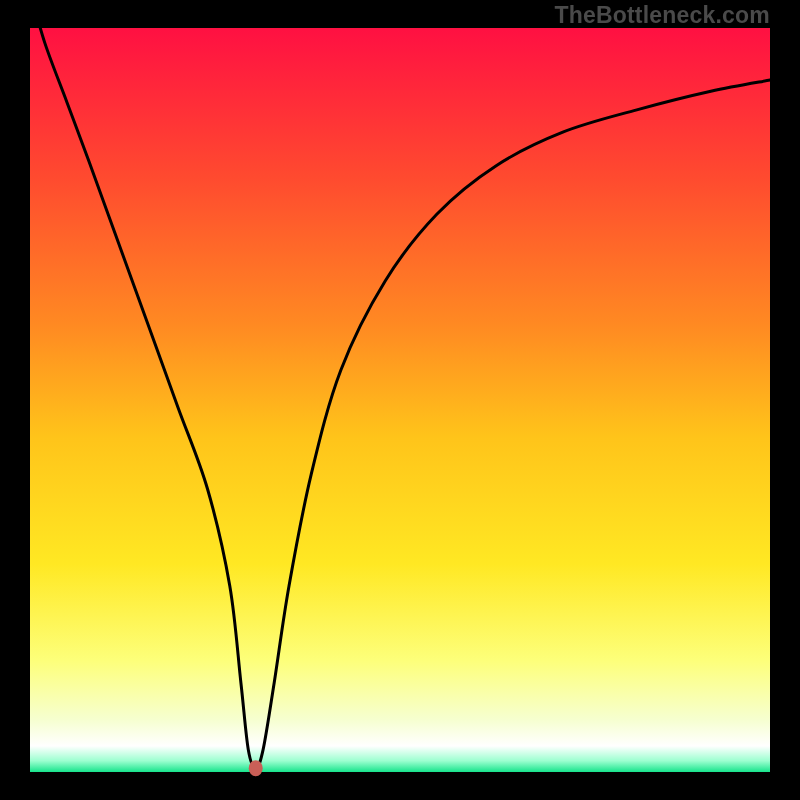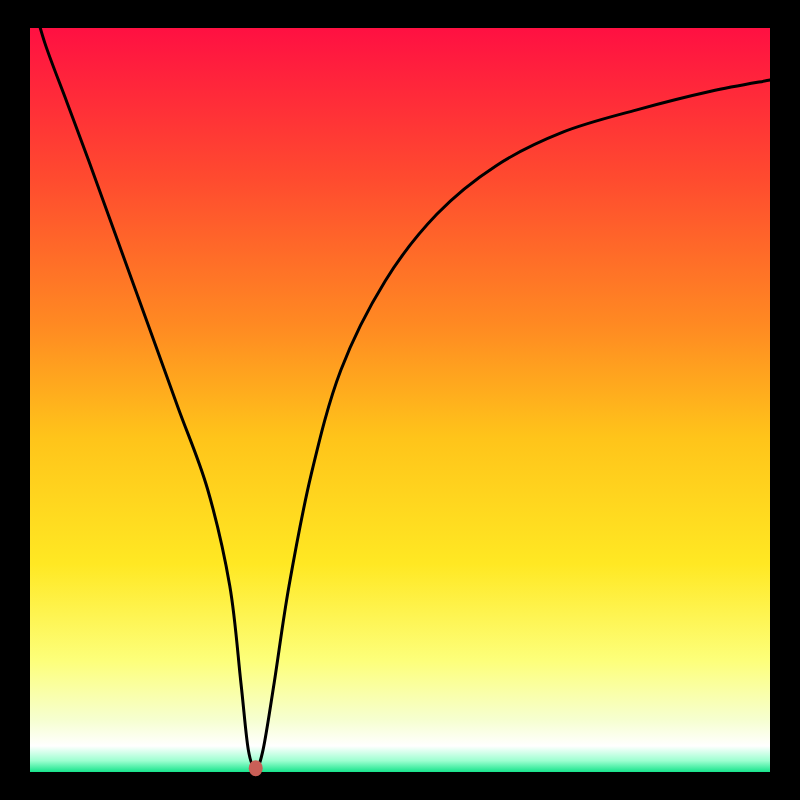--- a/index.html
+++ b/index.html
@@ -30,20 +30,21 @@
   svg {
     position: absolute;
     left: 0;
     top: 0;
   }
 </style>
 </head>
 <body>
 
 <div class="frame">
+  <div class="watermark">TheBottleneck.com</div>
   <svg id="chart-svg" width="800" height="800" viewBox="0 0 800 800">
     <defs>
       <linearGradient id="bg-grad" x1="0" y1="0" x2="0" y2="1">
           <stop offset="0.00%" stop-color="#ff1042"></stop>
           <stop offset="20.00%" stop-color="#ff4a2f"></stop>
           <stop offset="40.00%" stop-color="#ff8a22"></stop>
           <stop offset="55.00%" stop-color="#ffc41a"></stop>
           <stop offset="72.00%" stop-color="#ffe823"></stop>
           <stop offset="85.00%" stop-color="#fdff7a"></stop>
           <stop offset="93.00%" stop-color="#f6ffd0"></stop>

